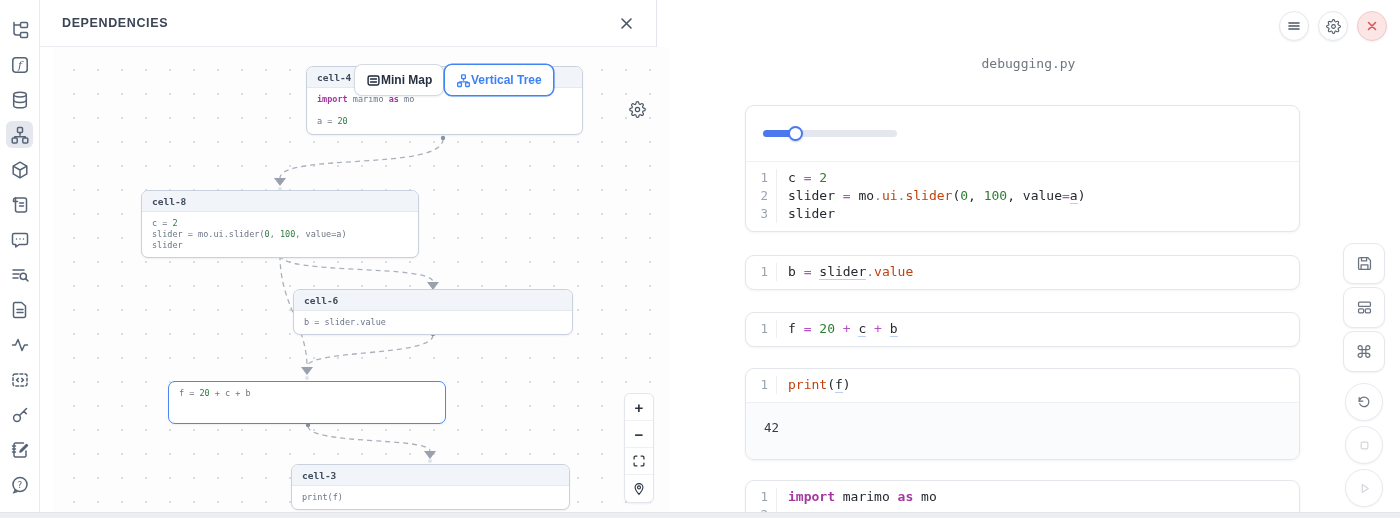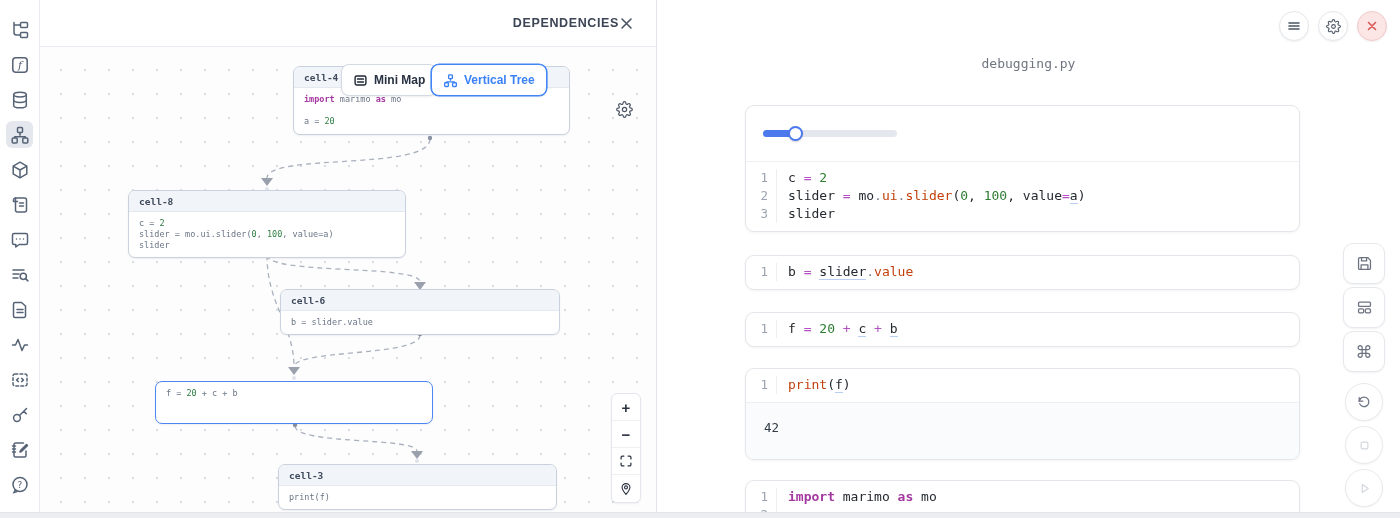--- a/index.html
+++ b/index.html
@@ -5,32 +5,32 @@
 *{margin:0;padding:0;box-sizing:border-box}
 html,body{width:1400px;height:518px;overflow:hidden}
 body{position:relative;background:#fff;font-family:"Liberation Sans",sans-serif;color:#273142}
 svg{display:block}
 
 .sidebar{position:absolute;left:0;top:0;width:40px;height:518px;background:#fff;border-right:1px solid #e7eaee;display:flex;flex-direction:column;align-items:center;padding-top:16px;gap:8px;z-index:6}
 .side-item{width:27px;height:27px;border-radius:6px;display:flex;align-items:center;justify-content:center;color:#566376;cursor:pointer;flex:none}
 .side-item.active{background:#e4e8ee}
 
 .dep-panel{position:absolute;left:40px;top:0;width:617px;height:518px;background:#fff;border-right:1px solid #e2e5ea;z-index:2}
-.dep-header{height:47px;border-bottom:1px solid #e9ecf0;display:flex;align-items:center;justify-content:flex-end;padding:0 22px;background:#fff;position:relative;z-index:3}
+.dep-header{height:47px;border-bottom:1px solid #e9ecf0;display:flex;align-items:center;justify-content:space-between;padding:0 22px;background:#fff;position:relative;z-index:3}
 .dep-title{font-size:12.5px;font-weight:bold;color:#3b4555;letter-spacing:.05em}
 .icon-btn{background:none;border:none;color:#4b5563;cursor:pointer;display:flex;align-items:center;justify-content:center}
-.graph{position:absolute;left:0;top:47px;width:616px;height:471px;overflow:hidden;background-color:#fdfdfe;background-image:radial-gradient(circle,#d9dde3 1px,transparent 1.2px);background-size:24px 24px;background-position:9px 11px}
+.graph{position:absolute;left:13px;top:47px;width:616px;height:471px;overflow:hidden;background-color:#fdfdfe;background-image:radial-gradient(circle,#d9dde3 1px,transparent 1.2px);background-size:24px 24px;background-position:9px 11px}
 .edges{position:absolute;left:0;top:0;z-index:1;pointer-events:none}
 .gnode{position:absolute;background:#fff;border:1px solid #c8d1dd;border-radius:7px;box-shadow:0 1px 2px rgba(15,23,42,.06);overflow:hidden;z-index:2;cursor:pointer}
 .gnode.selected{border:1.5px solid #4c86f5}
 .gnode-head{background:#f1f4f8;border-bottom:1px solid #e4e9ef;padding:5px 10px 4px;font-family:"DejaVu Sans Mono",monospace;font-weight:bold;font-size:9.5px;color:#3f4a5c}
 .gnode-body{padding:6px 10px;font-family:"DejaVu Sans Mono",monospace;font-size:8.5px;color:#6a7586}
 .gnode .code-line{height:11px;line-height:11px;white-space:pre}
 .gnode .t-p{color:#6a7586}.gnode .t-n{color:#2e7d43}.gnode .t-k{color:#a437a0;font-weight:bold}
-.gbtn{position:absolute;top:17px;height:27px;display:inline-flex;align-items:center;gap:6px;padding:15px 11px;background:#fff;border:1px solid #d4dae2;border-radius:8px;font-size:12px;font-weight:600;color:#273142;box-shadow:0 1px 2px rgba(15,23,42,.08);cursor:pointer;z-index:4}
+.gbtn{position:absolute;top:17px;height:27px;display:inline-flex;align-items:center;padding:15px 11px;background:#fff;border:1px solid #d4dae2;border-radius:8px;font-size:12px;font-weight:600;color:#273142;box-shadow:0 1px 2px rgba(15,23,42,.08);cursor:pointer;z-index:4}
 .gbtn.active{border:1px solid #4285f4;box-shadow:0 0 0 .6px #4285f4, 0 1px 2px rgba(15,23,42,.08);color:#3c82f6}
 .graph-gear{position:absolute;left:576px;top:54px;z-index:4}
 .zoom-ctrls{position:absolute;left:571px;top:346px;width:30px;background:#fff;border:1px solid #e3e7ed;border-radius:6px;box-shadow:0 1px 2px rgba(15,23,42,.06);z-index:4;display:flex;flex-direction:column}
 .zoom-btn{height:27px;display:flex;align-items:center;justify-content:center;color:#2b3340;border-bottom:1px solid #eef0f4;cursor:pointer;font-size:15px;font-weight:bold}
 .zoom-btn:last-child{border-bottom:none}
 
 .main{position:absolute;left:657px;top:0;width:743px;height:518px;background:#fff}
 .filename{position:absolute;left:0;top:56px;width:743px;text-align:center;font-family:"DejaVu Sans Mono",monospace;font-size:13px;color:#6f7680}
 .top-actions{position:absolute;right:13px;top:11px;display:flex;gap:9px}
 .circle-btn{width:30px;height:30px;border-radius:50%;background:#fff;border:1px solid #e5e8ec;box-shadow:0 1px 2px rgba(15,23,42,.07);display:flex;align-items:center;justify-content:center;color:#4b5563;cursor:pointer}

